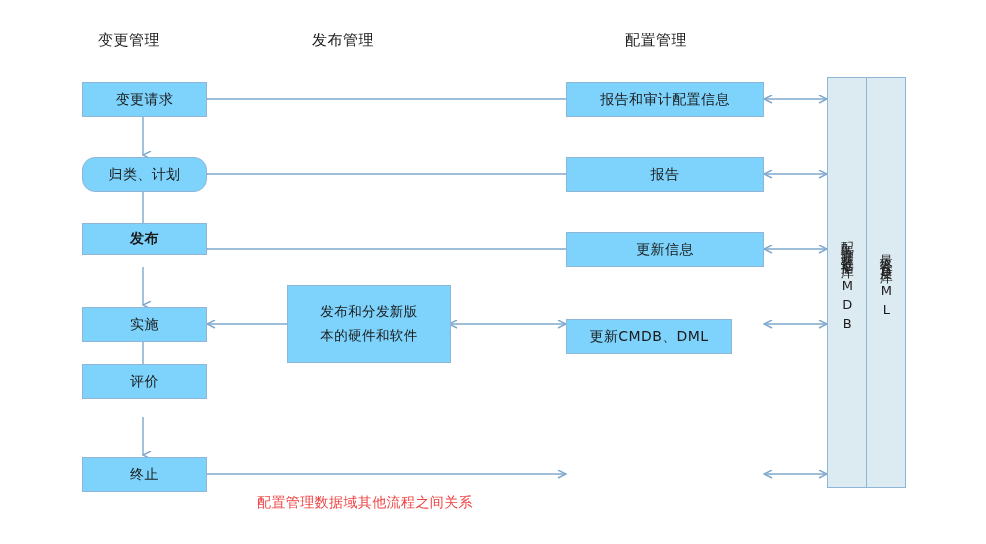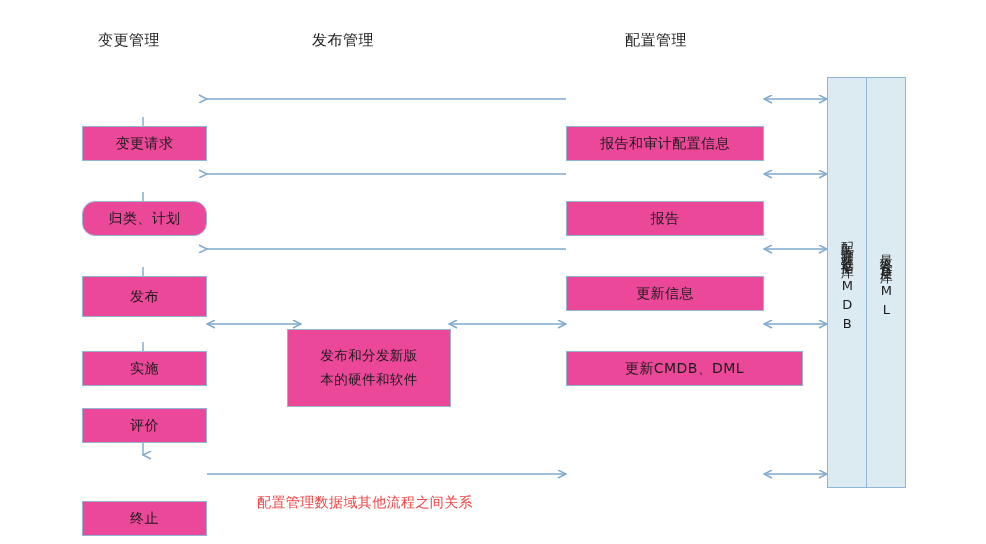--- a/index.html
+++ b/index.html
@@ -20,31 +20,30 @@
     position:absolute;
     font-size:15px;
     color:#1a1a1a;
     letter-spacing:0.5px;
     white-space:nowrap;
   }
   
   .box{
     position:absolute;
     box-sizing:border-box;
-    background:#ec4899;
+    background:#7dd3fc;
     border:1px solid #8fb6d7;
     color:#1a1a1a;
     font-size:14px;
     display:flex;
     align-items:center;
     justify-content:center;
     text-align:left;
     line-height:1.55;
     letter-spacing:0.4px;
-    margin-top:44px;
   }
   .box.multiline{
     font-size:13.5px;
     padding:4px 8px;
     line-height:1.75;
   }
   
   .vbox{
     position:absolute;
     box-sizing:border-box;
@@ -126,34 +125,34 @@
 
     <line x1="764" y1="99" x2="827" y2="99" marker-start="url(#ahL)" marker-end="url(#ahR)"></line>
     <line x1="764" y1="174" x2="827" y2="174" marker-start="url(#ahL)" marker-end="url(#ahR)"></line>
     <line x1="764" y1="249" x2="827" y2="249" marker-start="url(#ahL)" marker-end="url(#ahR)"></line>
     <line x1="764" y1="324" x2="827" y2="324" marker-start="url(#ahL)" marker-end="url(#ahR)"></line>
     <line x1="764" y1="474" x2="827" y2="474" marker-start="url(#ahL)" marker-end="url(#ahR)"></line>
   </svg>
 
   <div class="box" style="left:82px; top:82px; width:125px; height:35px;">变更请求</div>
   <div class="box" style="left:82px; top:157px; width:125px; height:35px;border-radius:13px;">归类、计划</div>
-  <div class="box" style="left:82px; top:232px; width:125px; height:41px;">发布</div>
+  <div class="box" style="left:82px; top:223px; width:125px; height:32px;font-weight:bold;">发布</div>
   <div class="box" style="left:82px; top:307px; width:125px; height:35px;">实施</div>
   <div class="box" style="left:82px; top:364px; width:125px; height:35px;">评价</div>
   <div class="box" style="left:82px; top:457px; width:125px; height:35px;">终止</div>
 
   <div class="box multiline" style="left:287px; top:285px; width:164px; height:78px; flex-direction:column;">
     <span>发布和分发新版</span>
     <span>本的硬件和软件</span>
   </div>
 
   <div class="box" style="left:566px; top:82px; width:198px; height:35px;">报告和审计配置信息</div>
   <div class="box" style="left:566px; top:157px; width:198px; height:35px;">报告</div>
   <div class="box" style="left:566px; top:232px; width:198px; height:35px;">更新信息</div>
-  <div class="box" style="left:566px; top:307px; width:237px; height:35px;">更新CMDB、DML</div>
+  <div class="box" style="left:566px; top:319px; width:166px; height:35px;">更新CMDB、DML</div>
 
   <div class="vbox" style="left:827px; top:77px; width:40px; height:411px;">
     <span class="vtext">配置管理数据库CMDB</span>
   </div>
   <div class="vbox" style="left:866px; top:77px; width:40px; height:411px;">
     <span class="vtext">最终介质库DML</span>
   </div>
 
   <div class="caption" style="left:257px; top:494px;">配置管理数据域其他流程之间关系</div>
 

